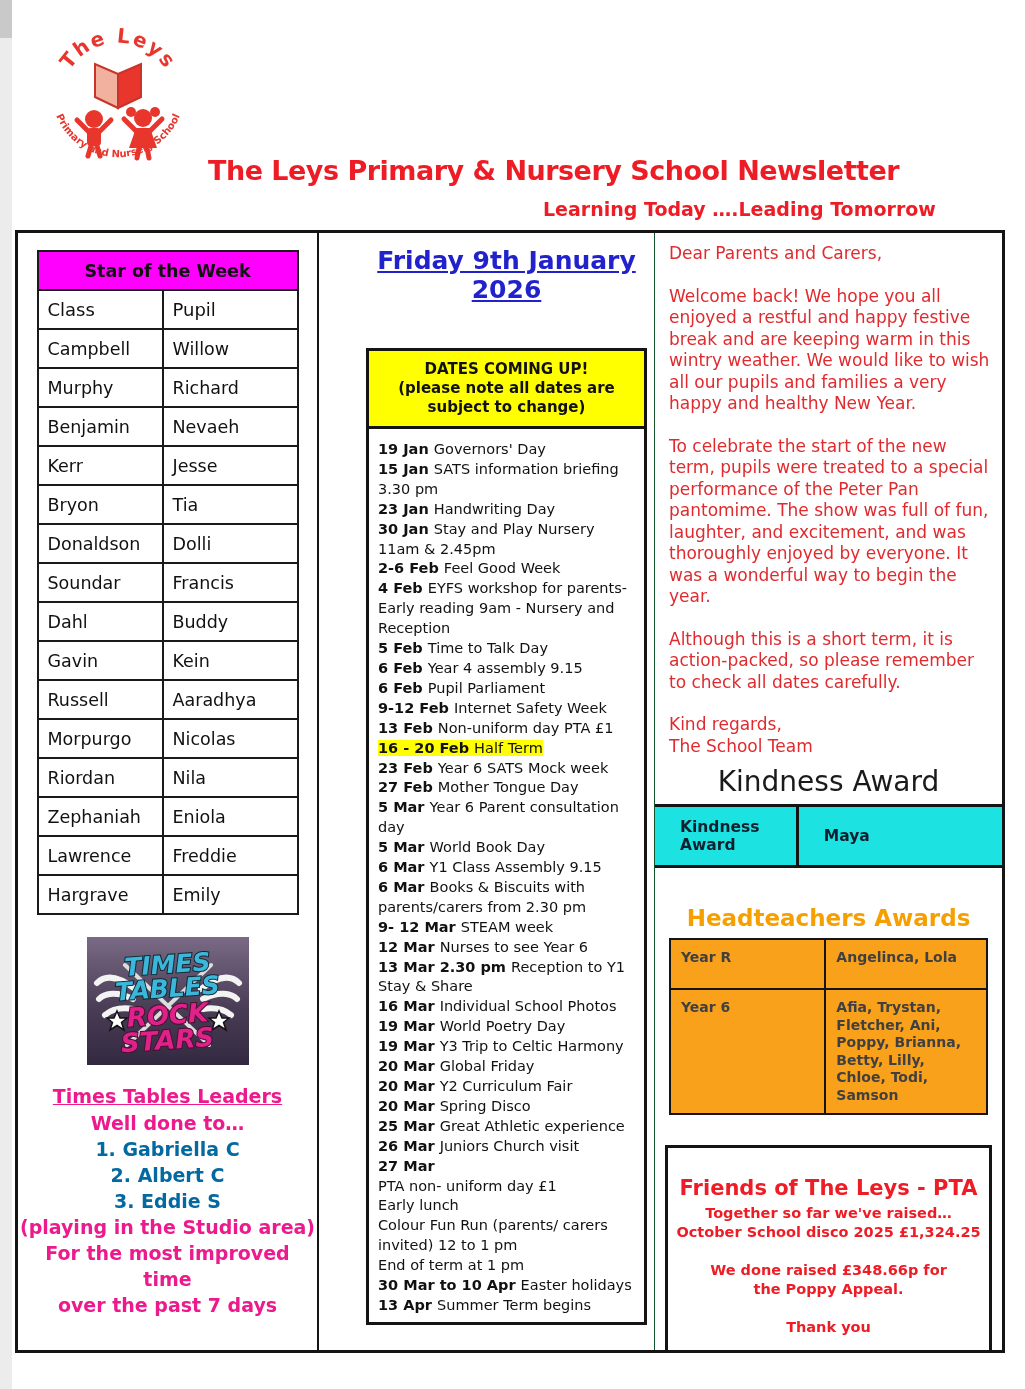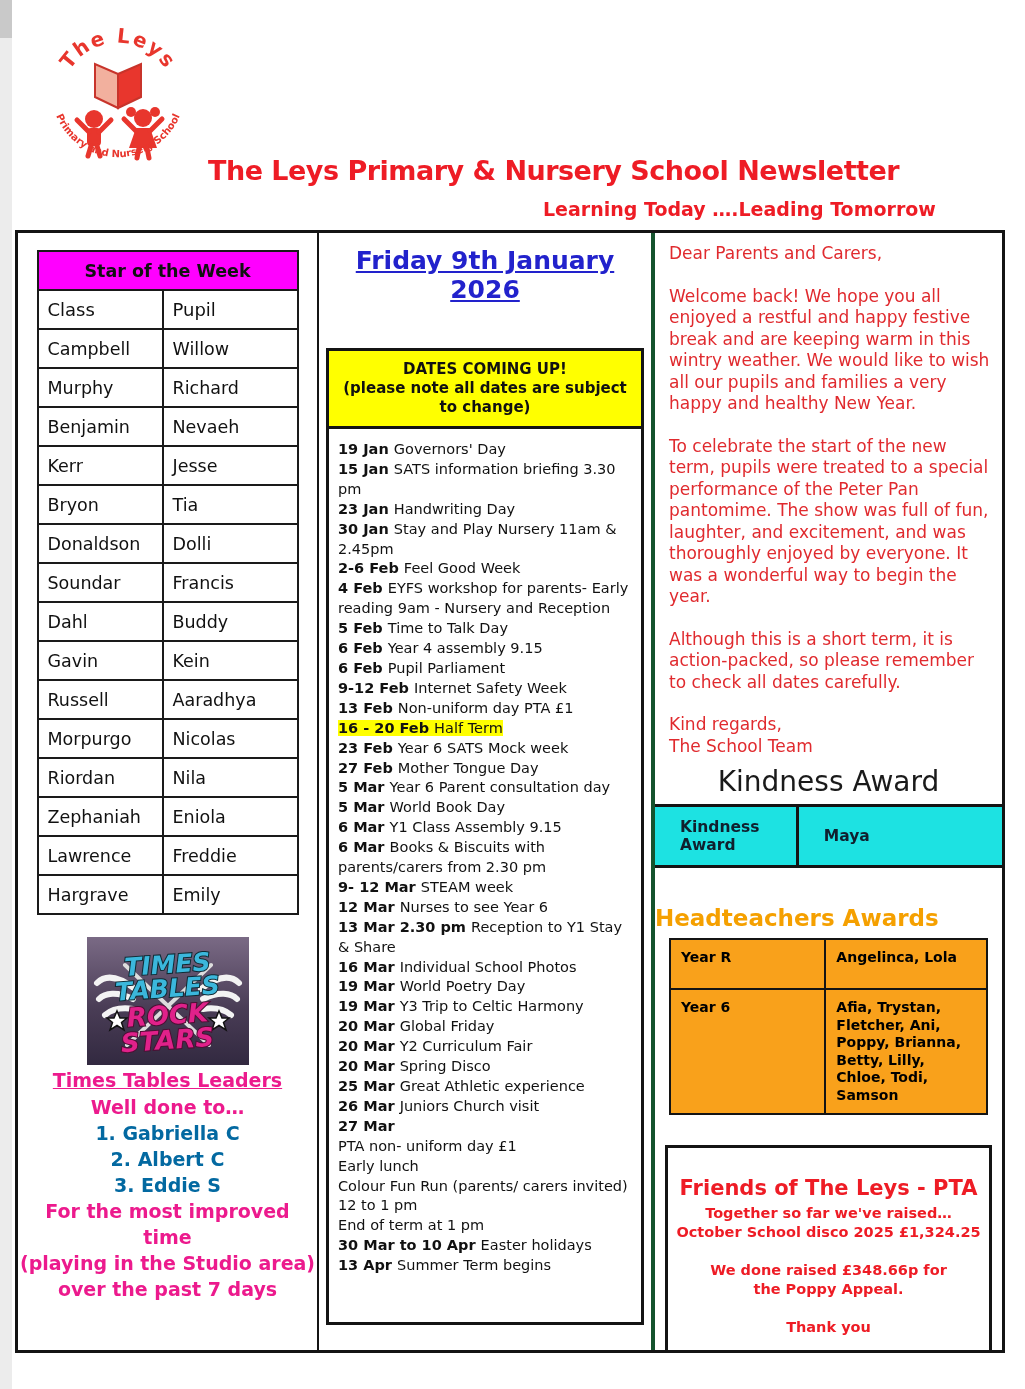--- a/index.html
+++ b/index.html
@@ -22,37 +22,37 @@
   }
 
   
   .main{
     position:absolute;left:15px;top:230px;width:990px;height:1123px;
     border:3px solid #141414;box-sizing:border-box;display:grid;
     grid-template-columns:301px 336px 1fr;
   }
   .col{box-sizing:border-box;overflow:hidden;}
   .col-left{border-right:2px solid #141414;}
-  .col-mid{border-right:4px solid #14532d;}
+  .col-mid{border-right:1px solid #14532d;padding-left:40px;}
 
   
   .star-table{margin:17px auto 0;border-collapse:collapse;width:262px;}
   .star-table td,.star-table th{border:2px solid #1a1a1a;}
   .star-caption{
     background:#ff00ff;color:#7030a0;font-weight:bold;font-size:19px;
     text-align:center;height:40px;
   }
   .star-table td{font-size:17.5px;color:#111;padding:6px 9px;height:25px;}
   .star-table col.c1{width:125px;}
   .star-head td{font-size:18px;}
 
   
   .ttrs-logo{display:block;margin:22px auto 0;}
   .tt-heading{color:#ec1a8d;font-weight:bold;font-size:19px;text-align:center;
-    margin-top:4px;text-decoration:underline;}
+    margin-top:20px;text-decoration:underline;}
   .tt-sub{color:#ec1a8d;font-weight:bold;font-size:19px;text-align:center;margin-top:5px;}
   .tt-leaders{color:#0369a1;font-weight:bold;font-size:19px;text-align:center;
     line-height:26px;margin-top:2px;}
   .tt-footer{color:#ec1a8d;font-weight:bold;font-size:19px;text-align:center;line-height:26px;}
 
   
   .date-heading{color:#2222cc;font-size:25px;font-weight:bold;text-align:center;
     margin-top:13px;text-decoration:underline;}
   .dates-box{margin:44px 7px 12px;border:3px solid #141414;height:977px;box-sizing:border-box;}
   .dates-box-head{
@@ -67,25 +67,25 @@
     line-height:21.5px;}
   .letter p{margin:0 0 21px;}
   .letter p.tight{margin:0;}
   .kindness-heading{color:#1a1a1a;font-size:28px;text-align:center;margin-top:8px;}
   .kindness-table{width:100%;border-collapse:collapse;margin-top:6px;}
   .kindness-table td{
     background:#1de2e2;border-top:3px solid #141414;border-bottom:3px solid #141414;
     font-weight:bold;font-size:15.5px;color:#10202e;padding:11px 0 11px 25px;
   }
   .kindness-table td.k1{border-right:3px solid #141414;width:41%;}
-  .ht-heading{color:#f5a000;font-weight:bold;font-size:23px;margin-top:37px;}
+  .ht-heading{color:#f5a000;font-weight:bold;font-size:23px;text-align:center;margin-top:37px;}
   .ht-table{border-collapse:collapse;margin:7px 14px 0;width:calc(100% - 28px);}
   .ht-table td{
     background:#f9a11b;border:2.5px solid #141414;font-weight:bold;font-size:14px;
-    color:#000000;padding:9px 10px;vertical-align:top;line-height:17.5px;
+    color:#404040;padding:9px 10px;vertical-align:top;line-height:17.5px;
   }
   .ht-table td.y{width:49%;}
   .ht-table tr.r1 td{height:30px;}
   .pta-box{margin:30px 10px 0;border:3px solid #141414;text-align:center;color:#ee1c25;
     font-weight:bold;padding:12px 8px 18px;}
   .pta-heading{font-size:21px;margin:16px 0 4px;}
   .pta-line{font-size:14.5px;line-height:19px;}
   .pta-gap{height:19px;}
   .pta-poppy{margin:0 28px;}
 </style>
@@ -253,22 +253,22 @@
     </svg>
 
     <div class="tt-heading">Times Tables Leaders</div>
     <div class="tt-sub">Well done to…</div>
     <div class="tt-leaders">
         <div>1.  Gabriella C</div>
         <div>2. Albert C</div>
         <div>3. Eddie S</div>
       </div>
     <div class="tt-footer">
+        <div>(playing in the Studio area)</div>
         <div>For the most improved time</div>
-        <div>(playing in the Studio area)</div>
         <div>over the past 7 days</div>
       </div>
   </div>
 
   <div class="col col-mid">
     <div class="date-heading">Friday 9th January 2026</div>
     <div class="dates-box">
       <div class="dates-box-head">
         <div>DATES COMING UP!</div>
         <div>(please note all dates are subject to change)</div>

